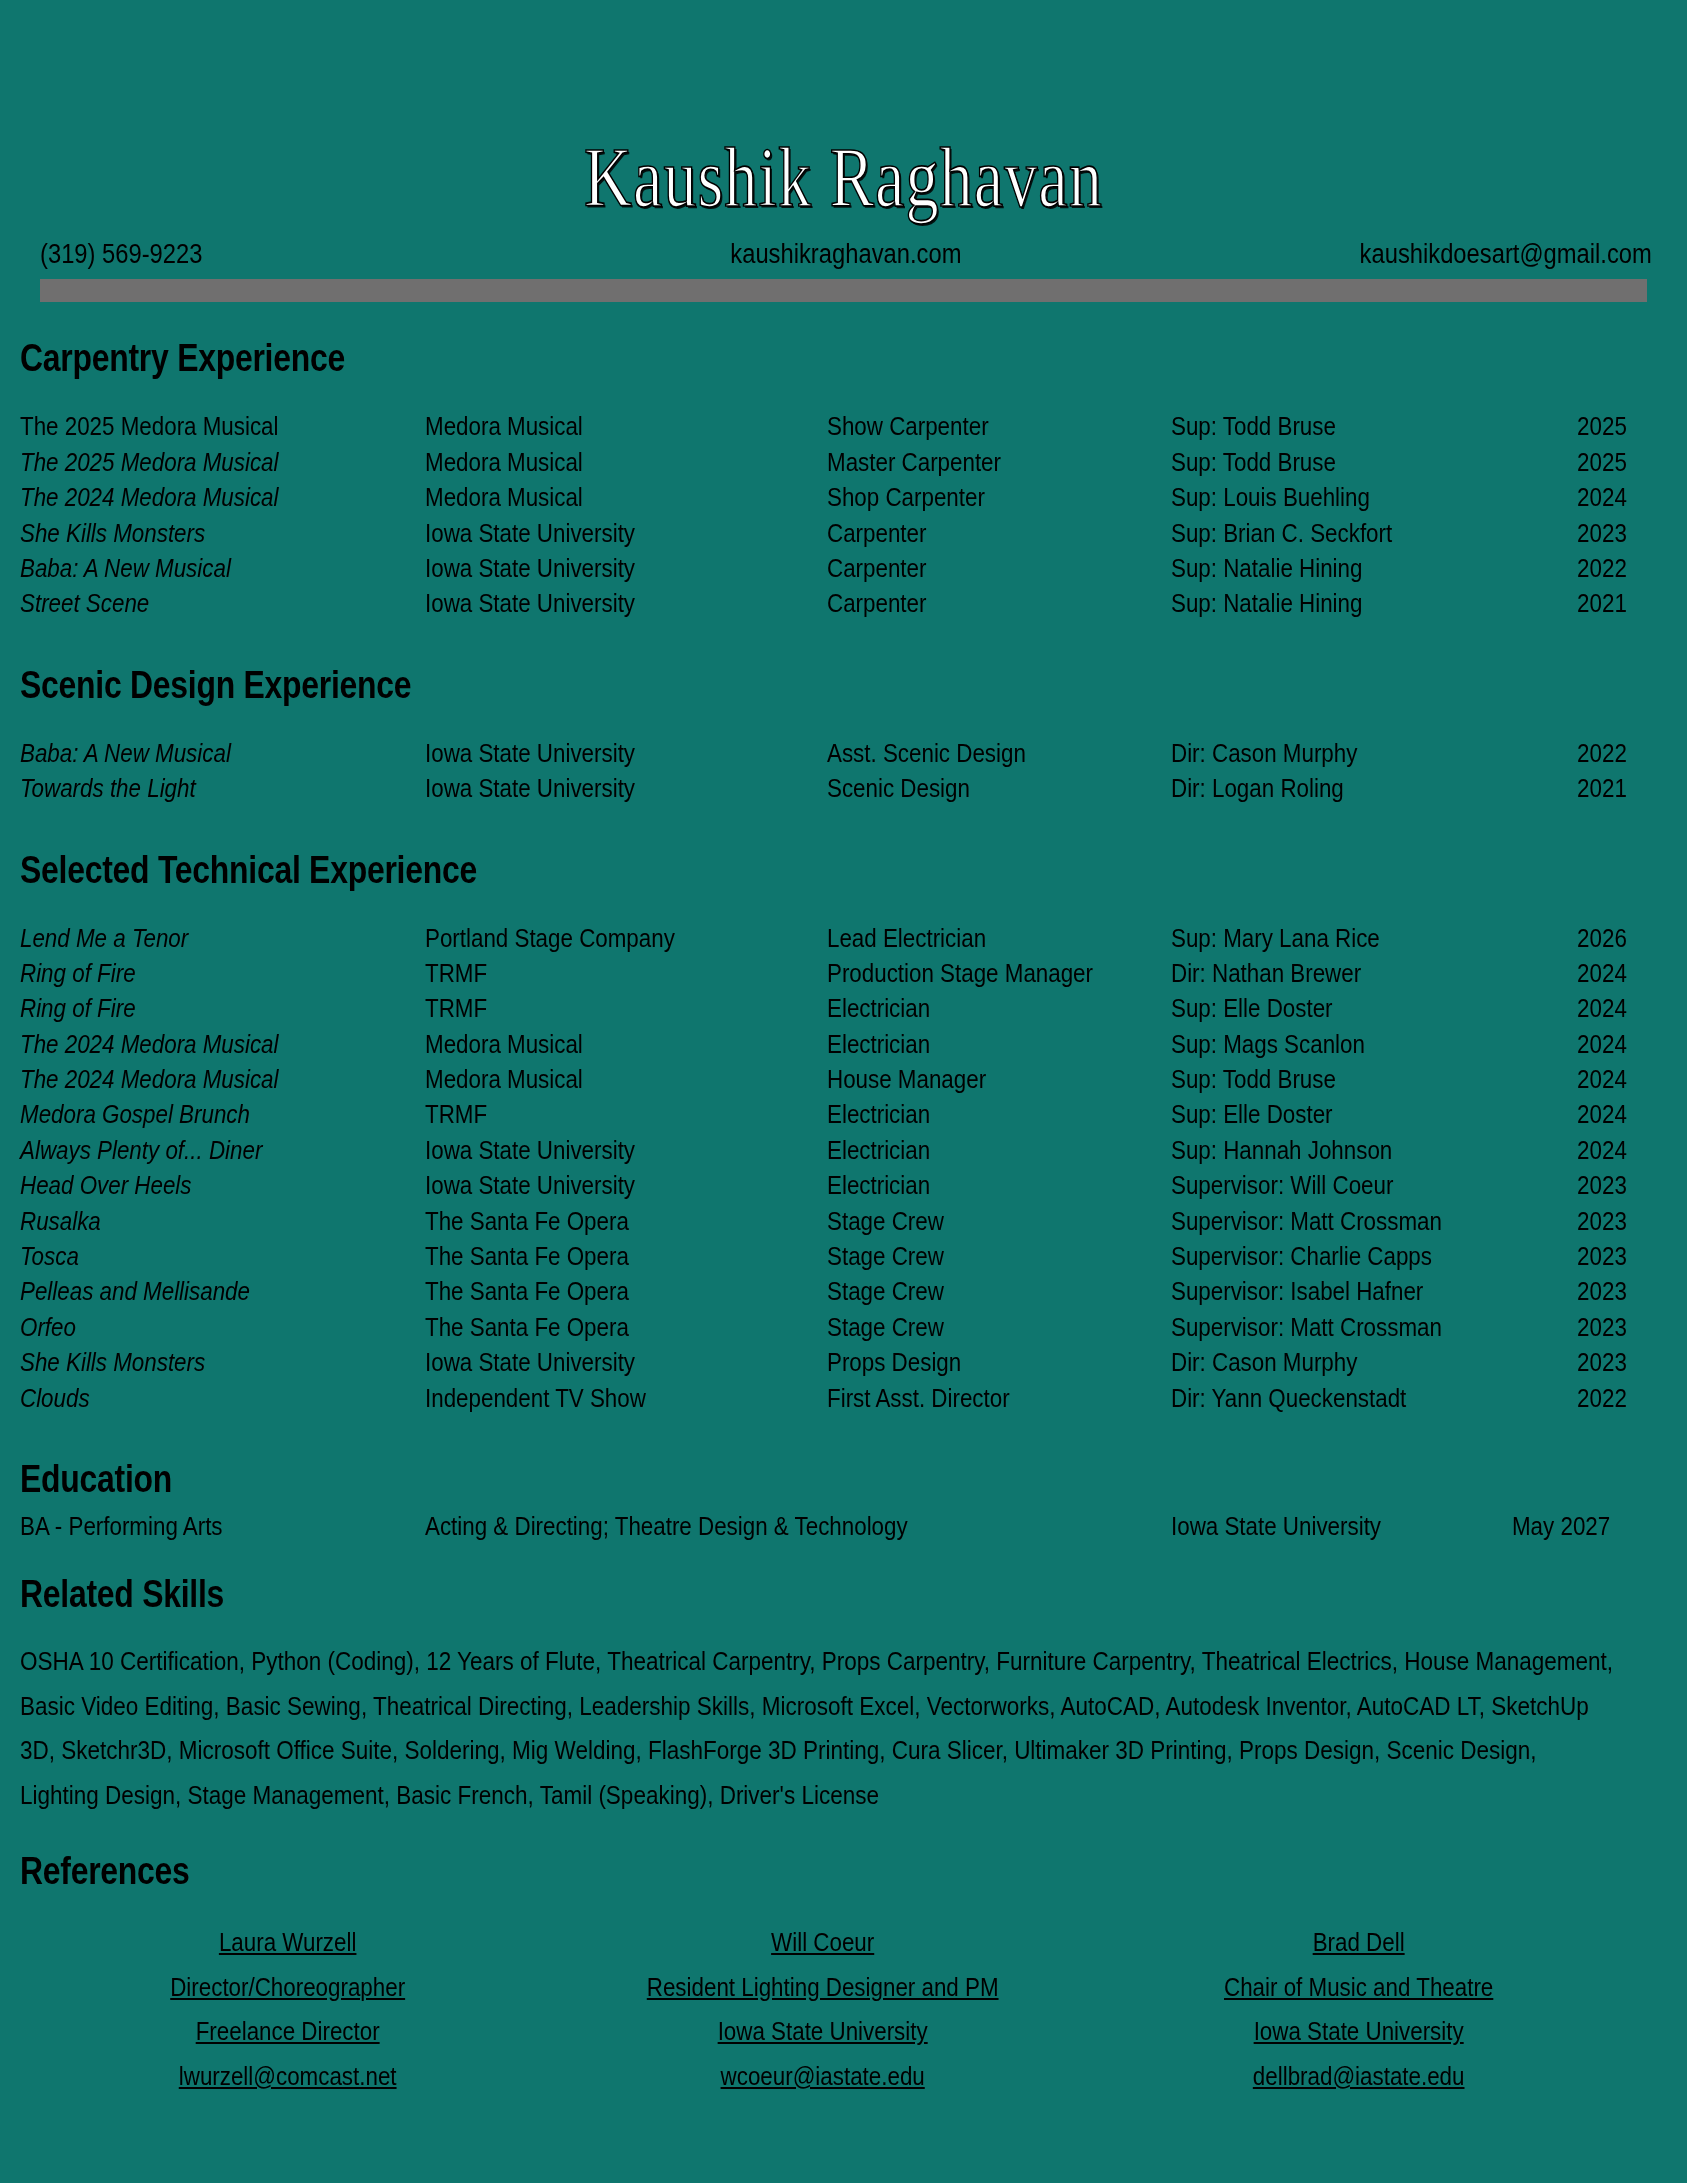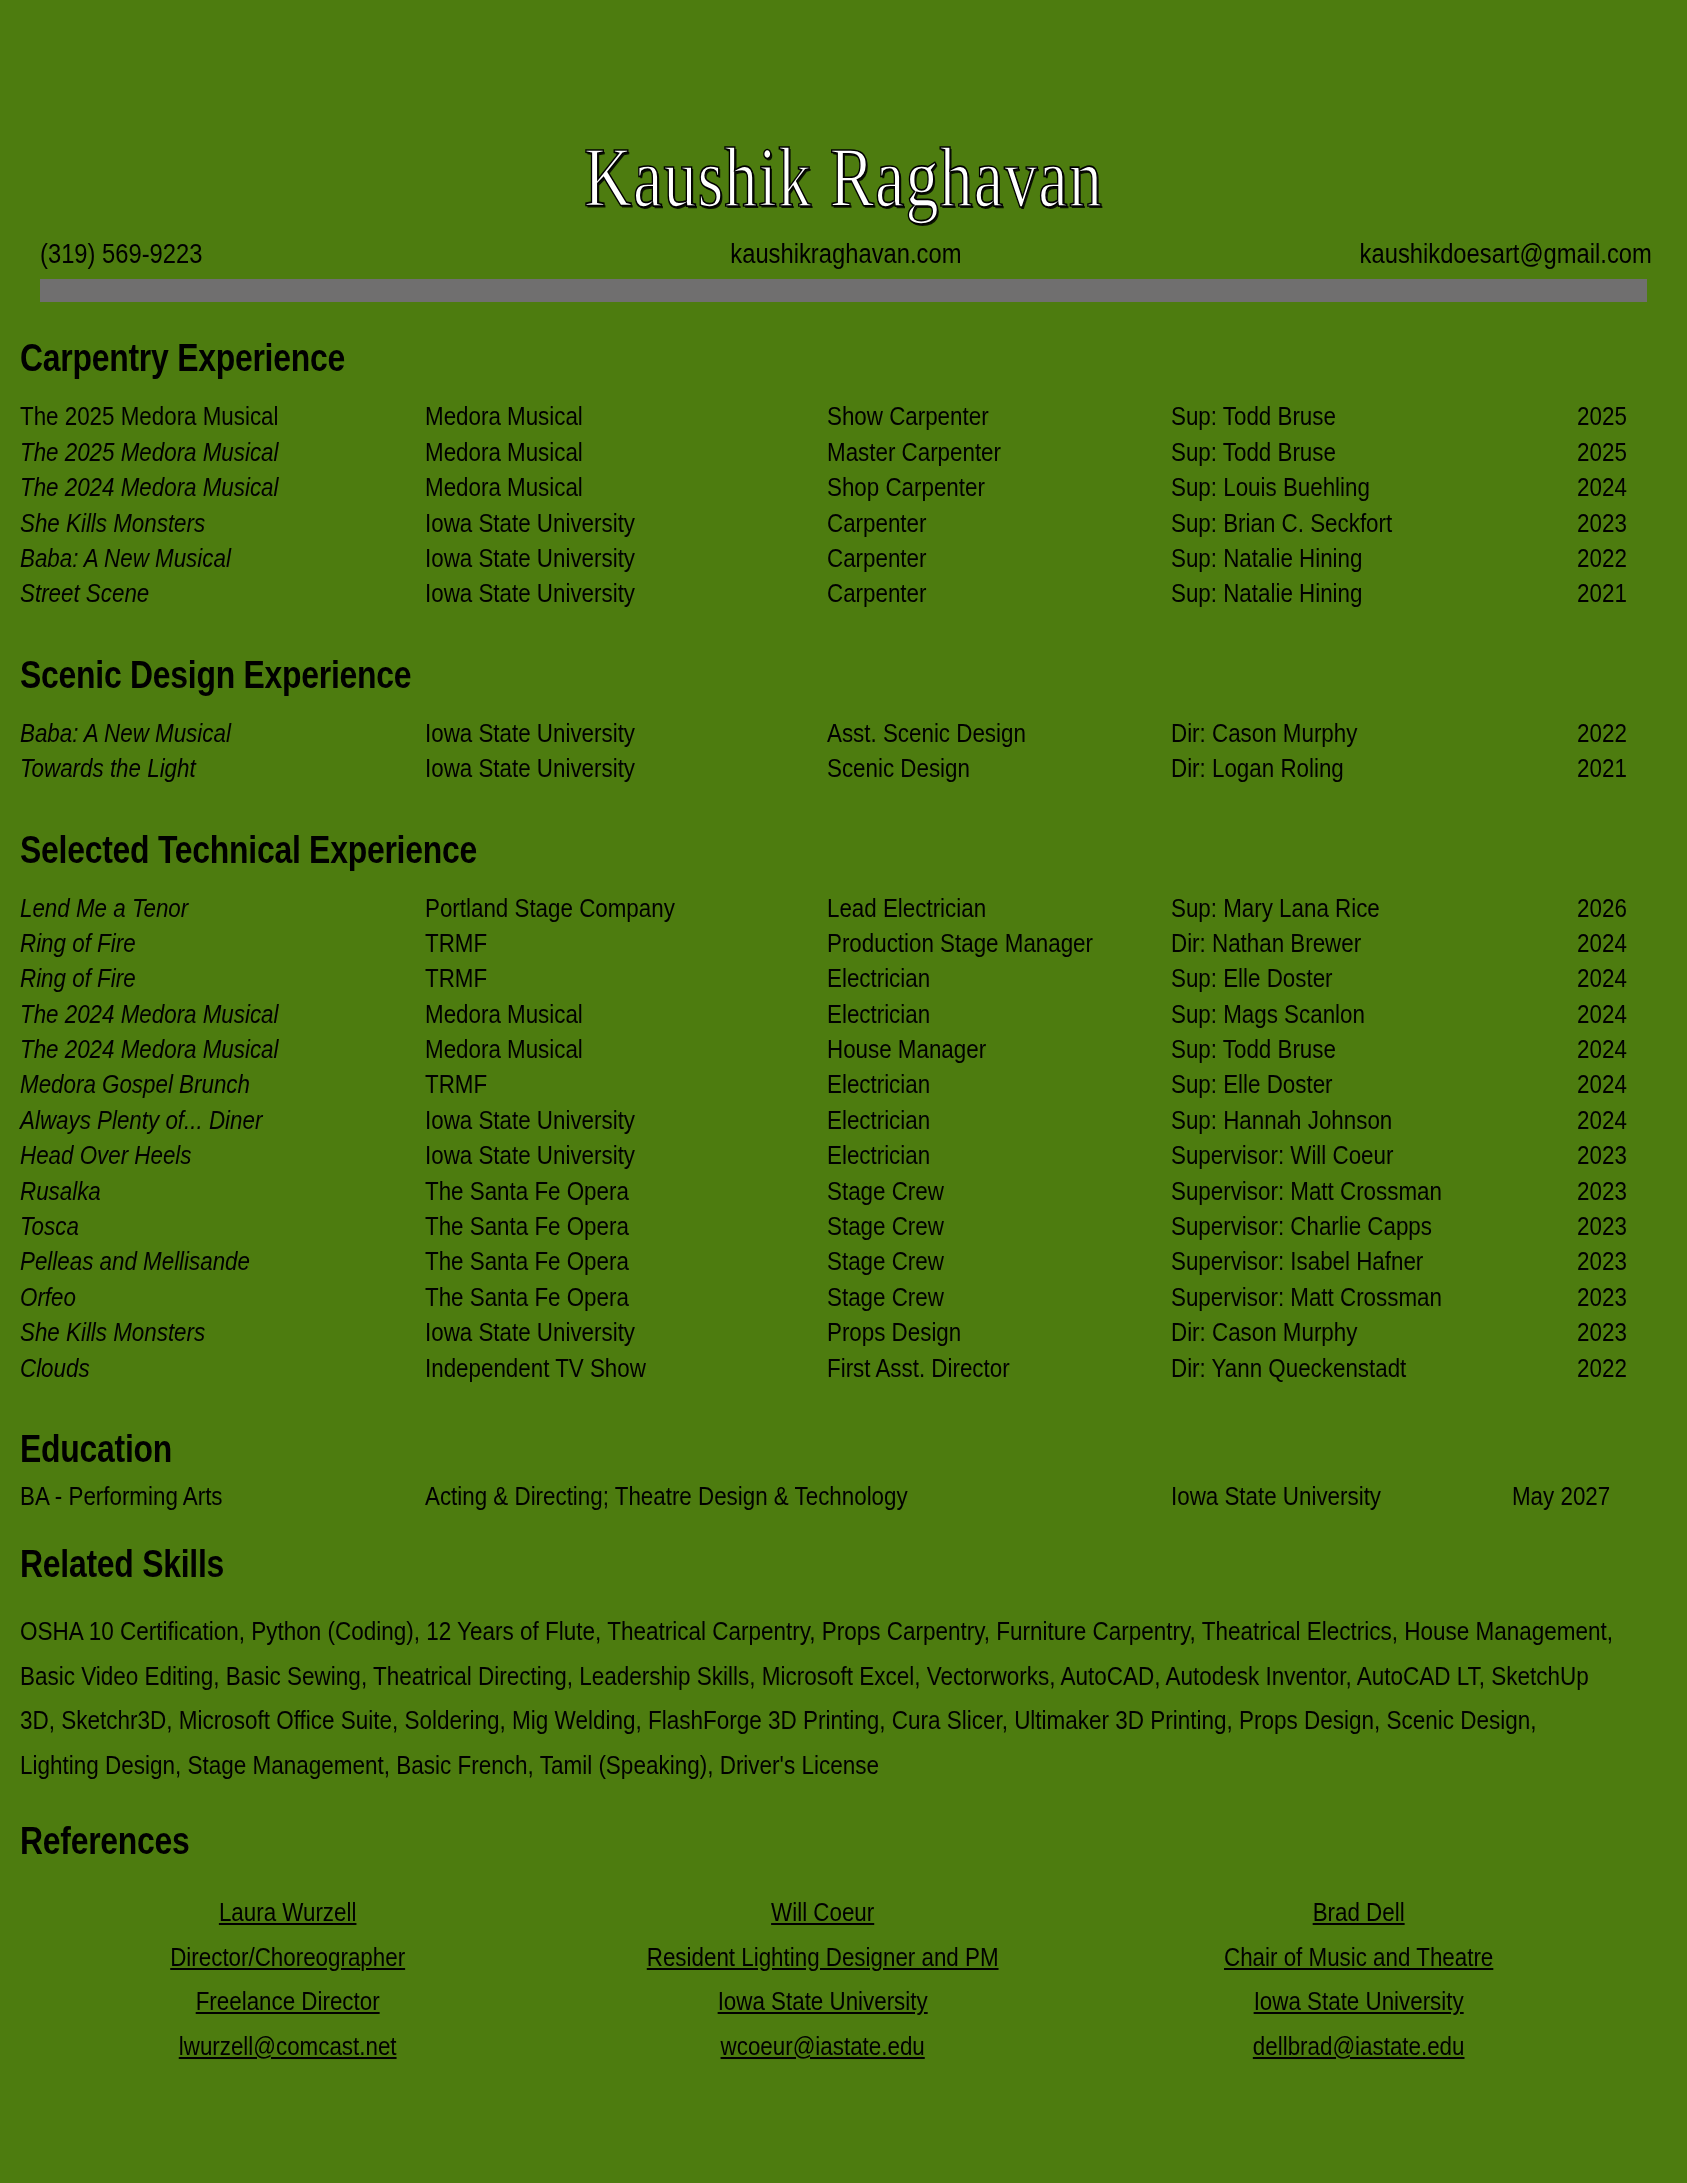--- a/index.html
+++ b/index.html
@@ -4,21 +4,21 @@
 <style>
   html, body {
     margin: 0;
     padding: 0;
     background: #ffffff;
   }
   .page {
     position: relative;
     width: 1687px;
     height: 2183px;
-    background: #4d7c0f;
+    background: #0f766e;
     font-family: "Liberation Sans", "DejaVu Sans", sans-serif;
     color: #000000;
     box-sizing: border-box;
     overflow: hidden;
   }
 
   
   .header-block {
     padding-top: 135px;
     text-align: center;
@@ -71,21 +71,21 @@
   .sec-carpentry  { margin-top: 35px; }
   .sec-scenic     { margin-top: 38px; }
   .sec-technical  { margin-top: 38px; }
   .sec-education  { margin-top: 38px; }
   .sec-skills     { margin-top: 34px; }
   .sec-references { margin-top: 32px; }
 
   
   .entry-table {
     width: 1606px;
-    margin-top: 23px;
+    margin-top: 33px;
     border-collapse: collapse;
     table-layout: fixed;
   }
   .entry-table td {
     font-size: 26px;
     line-height: 1.0;
     padding: 0 0 9.4px 0;
     vertical-align: top;
     white-space: nowrap;
     overflow: visible;

